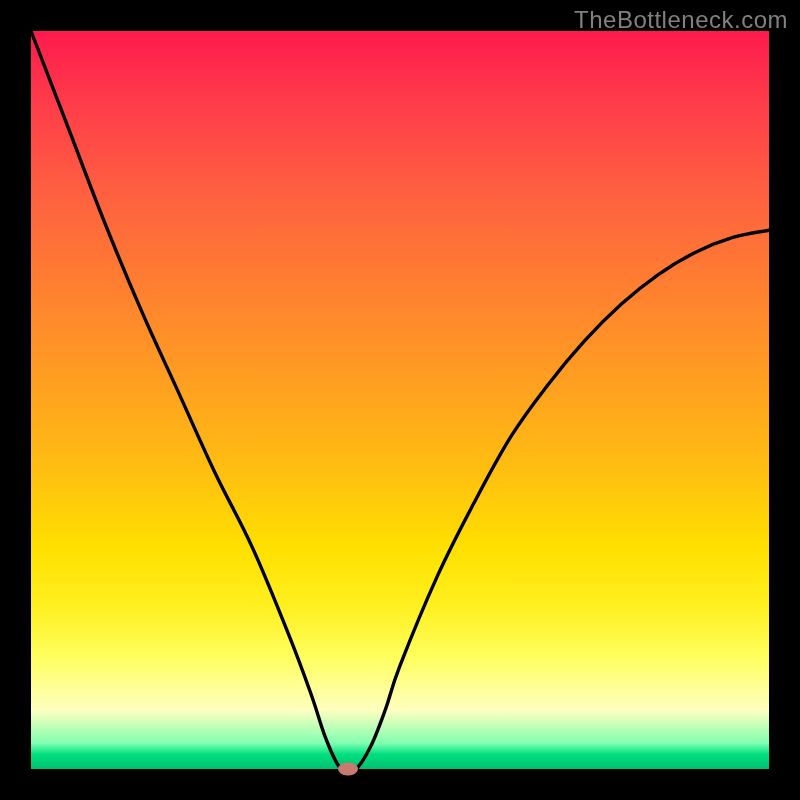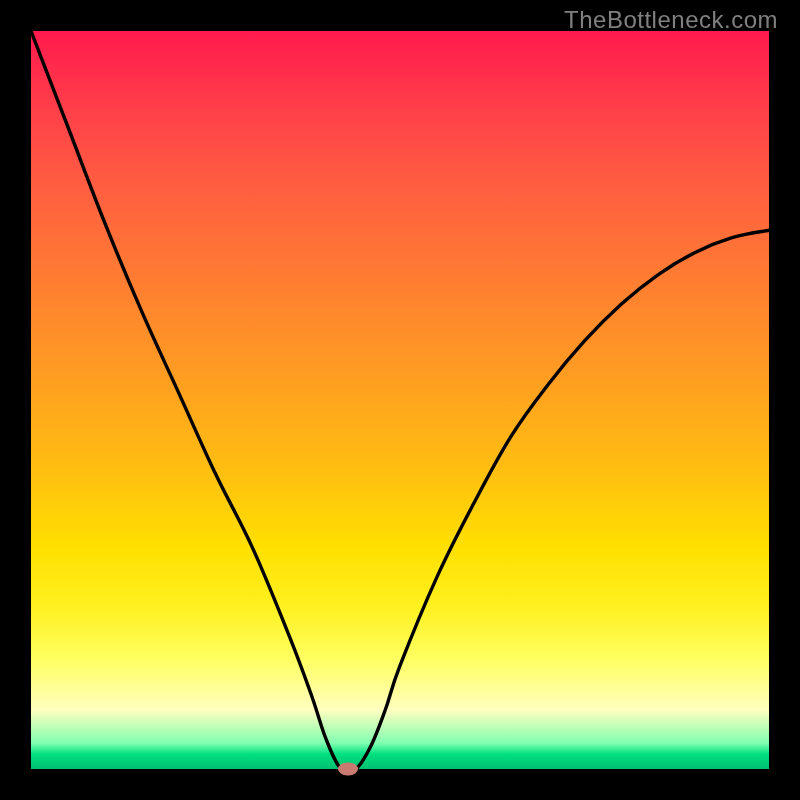--- a/index.html
+++ b/index.html
@@ -35,21 +35,21 @@
       #ffff60 85%,
       #ffffc0 92%,
       #80ffb0 96.5%,
       #00e080 98%,
       #00c070 100%
     );
   }
   .branding {
     position: absolute;
     top: 6px;
-    right: 22px;
+    right: 12px;
     color: #808080;
     font-size: 24px;
     letter-spacing: 0.5px;
     font-weight: 400;
   }
   .curve-svg {
     position: absolute;
     left: 31px;
     top: 31px;
     width: 738px;

